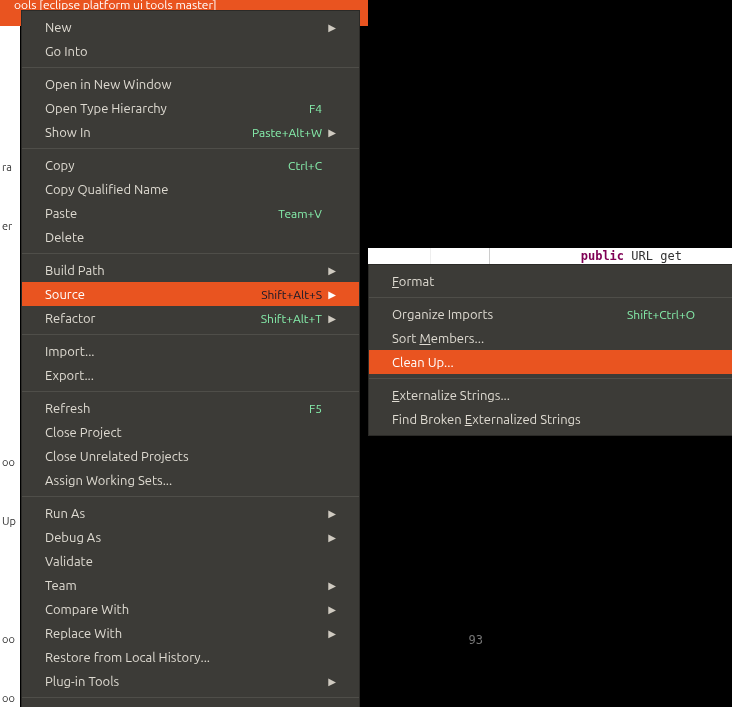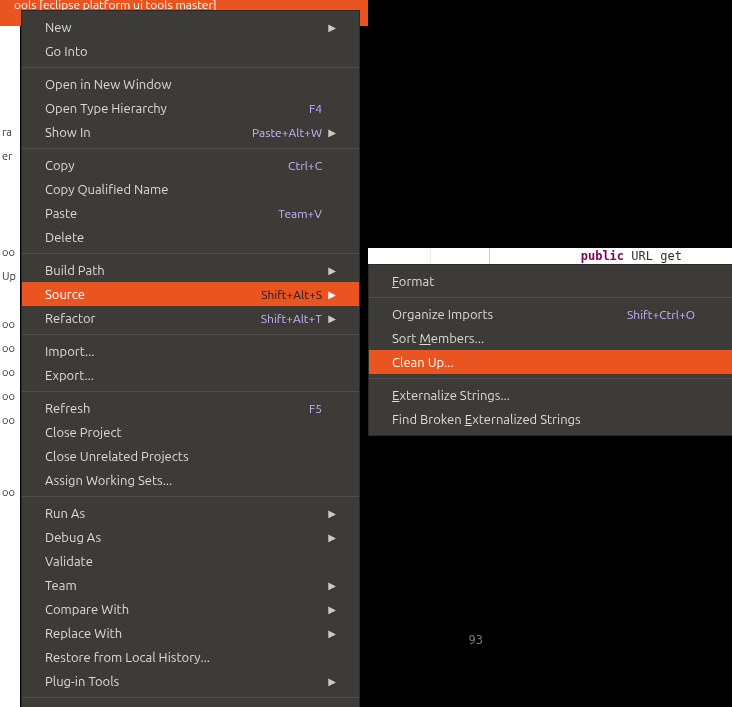--- a/index.html
+++ b/index.html
@@ -7,21 +7,21 @@
   body { background: #000; position: relative; }
 
   .bg-left {
     position: absolute; left: 0; top: 0; width: 368px; height: 707px;
     background: #000;
   }
   .bg-strip {
     position: absolute; left: 0; top: 0; width: 20px; height: 707px;
     background: #fff; color: #333;
   }
-  .bg-strip .r { height: 24px; padding-left: 2px; font-size: 11px; line-height: 24px; white-space: nowrap; overflow: hidden; }
+  .bg-strip .r { height: 24px; padding-left: 2px; font-size: 11px; line-height: 24px; white-space: nowrap; overflow: hidden; margin-top: 35px; }
 
   .titlebar {
     position: absolute; left: 0; top: 0; width: 368px; height: 26px;
     background: #e95420; color: #fff; font-size: 12px; line-height: 10px;
     padding-left: 14px; overflow: hidden; white-space: nowrap;
   }
 
   
   .editor-region {
     position: absolute; left: 368px; top: 248px; width: 364px; height: 176px;
@@ -51,21 +51,21 @@
     position: absolute; left: 21px; top: 10px; width: 339px;
     background: #3c3b37; color: #dfdbd2; border: 1px solid #2b2a27;
     padding: 4px 0;
   }
   .item {
     display: flex; align-items: center; height: 24px; padding: 0 23px;
     cursor: default;
   }
   .item.sel { background: #e95420; color: #fff; }
   .item .mlabel { flex: 1 1 auto; white-space: nowrap; }
-  .item .accel { color: #c4b5fd; font-size: 12px; white-space: nowrap; }
+  .item .accel { color: #86efac; font-size: 12px; white-space: nowrap; }
   .item.sel .accel { color: #0f172a; }
   .item .arrow { width: 14px; text-align: right; font-size: 10px; color: #cfcac0; }
   .item.sel .arrow { color: #fff; }
   .sep { height: 1px; margin: 4px 0; background: #4f4e49; }
   .underline { text-decoration: underline; }
 
   
   .submenu {
     position: absolute; left: 368px; top: 264px; width: 365px;
     background: #3c3b37; color: #dfdbd2; border: 1px solid #2b2a27;

